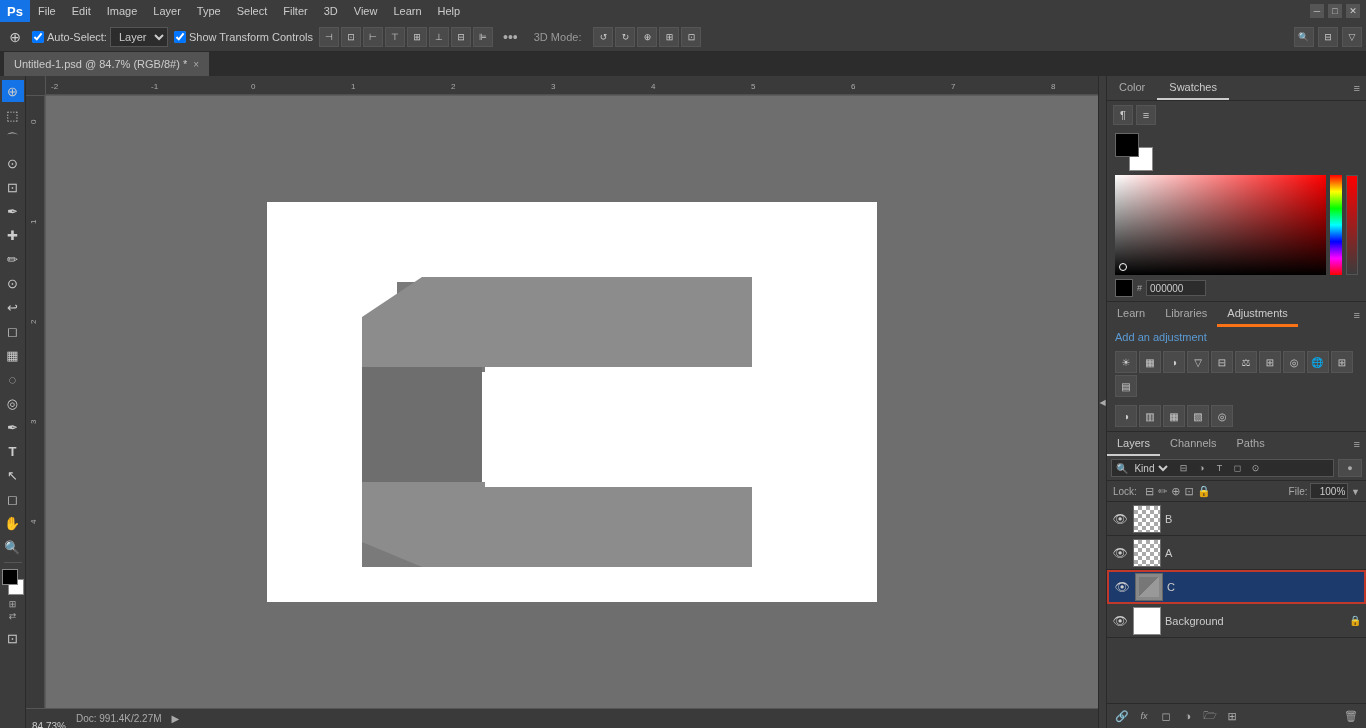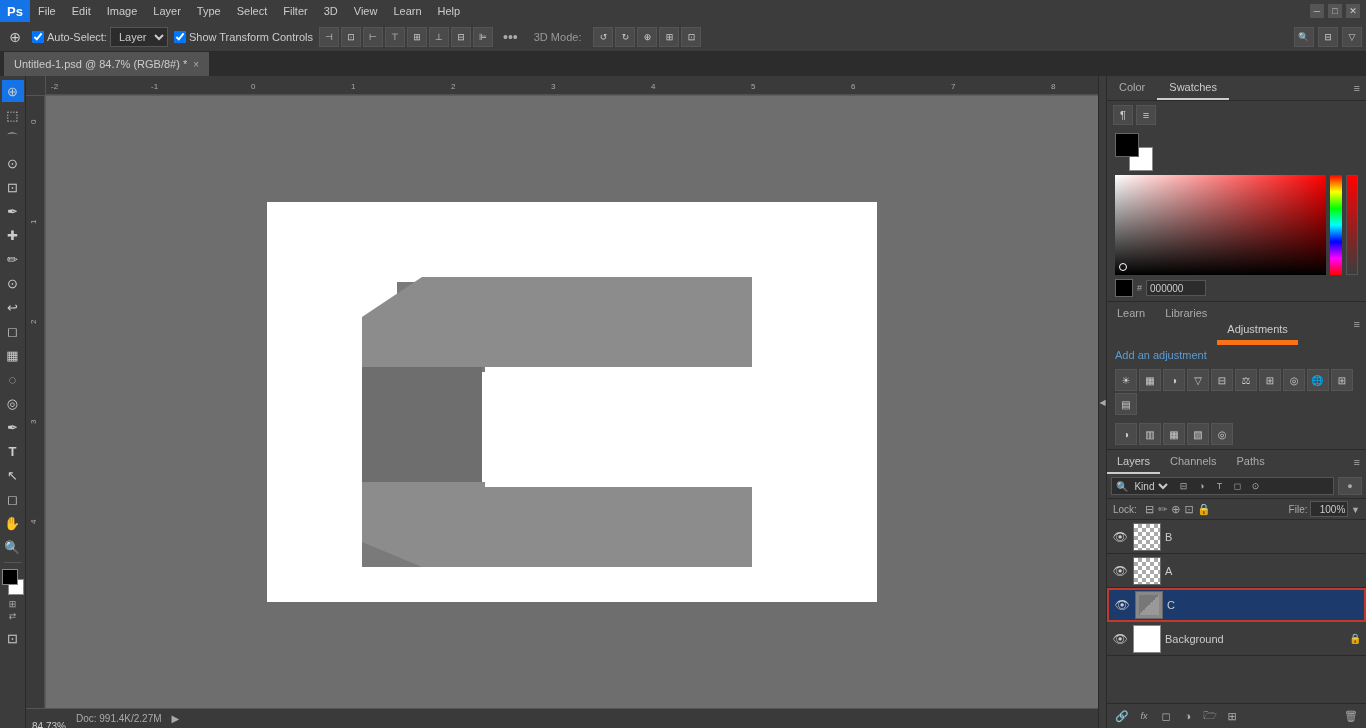--- a/index.html
+++ b/index.html
@@ -53,21 +53,21 @@
     .panel-tabs { display: flex; background: #3c3c3c; border-bottom: 1px solid #2a2a2a; }
     .panel-tab { padding: 5px 12px; font-size: 11px; color: #aaa; cursor: pointer; border-bottom: 2px solid transparent; }
     .panel-tab.active { color: #ccc; border-bottom: 2px solid #ccc; }
     .panel-tab-menu { margin-left: auto; display: flex; align-items: center; padding: 0 6px; cursor: pointer; color: #aaa; }
     .panel-icon-btn { width: 20px; height: 20px; display: flex; align-items: center; justify-content: center; font-size: 11px; color: #ccc; cursor: pointer; background: #4a4a4a; border: 1px solid #555; }
 
     
     .adjustments-panel { border-top: 1px solid #2a2a2a; }
     .adj-panel-tabs { display: flex; background: #3c3c3c; }
     .adj-tab { padding: 5px 10px; font-size: 11px; color: #aaa; cursor: pointer; }
-    .adj-tab.active { color: #ccc; border-bottom: 5px solid #f97316; margin-top: 16px; }
+    .adj-tab.active { color: #ccc; border-bottom: 3px solid #f97316; }
     .adj-tab-menu { margin-left: auto; display: flex; align-items: center; padding: 0 6px; cursor: pointer; color: #aaa; }
     .adj-add-text { padding: 4px 8px; font-size: 11px; color: #5b9bd5; cursor: pointer; }
     .adj-icons-row { display: flex; flex-wrap: wrap; gap: 2px; padding: 4px 8px; }
     .adj-icon { width: 22px; height: 22px; background: #4a4a4a; border: 1px solid #555; display: flex; align-items: center; justify-content: center; font-size: 10px; color: #ccc; cursor: pointer; }
 
     
     .layers-panel { border-top: 1px solid #2a2a2a; flex: 1; display: flex; flex-direction: column; }
     .layers-tabs { display: flex; background: #3c3c3c; }
     .layers-tab { padding: 5px 10px; font-size: 11px; color: #aaa; cursor: pointer; }
     .layers-tab.active { color: #ccc; border-bottom: 2px solid #ccc; }

